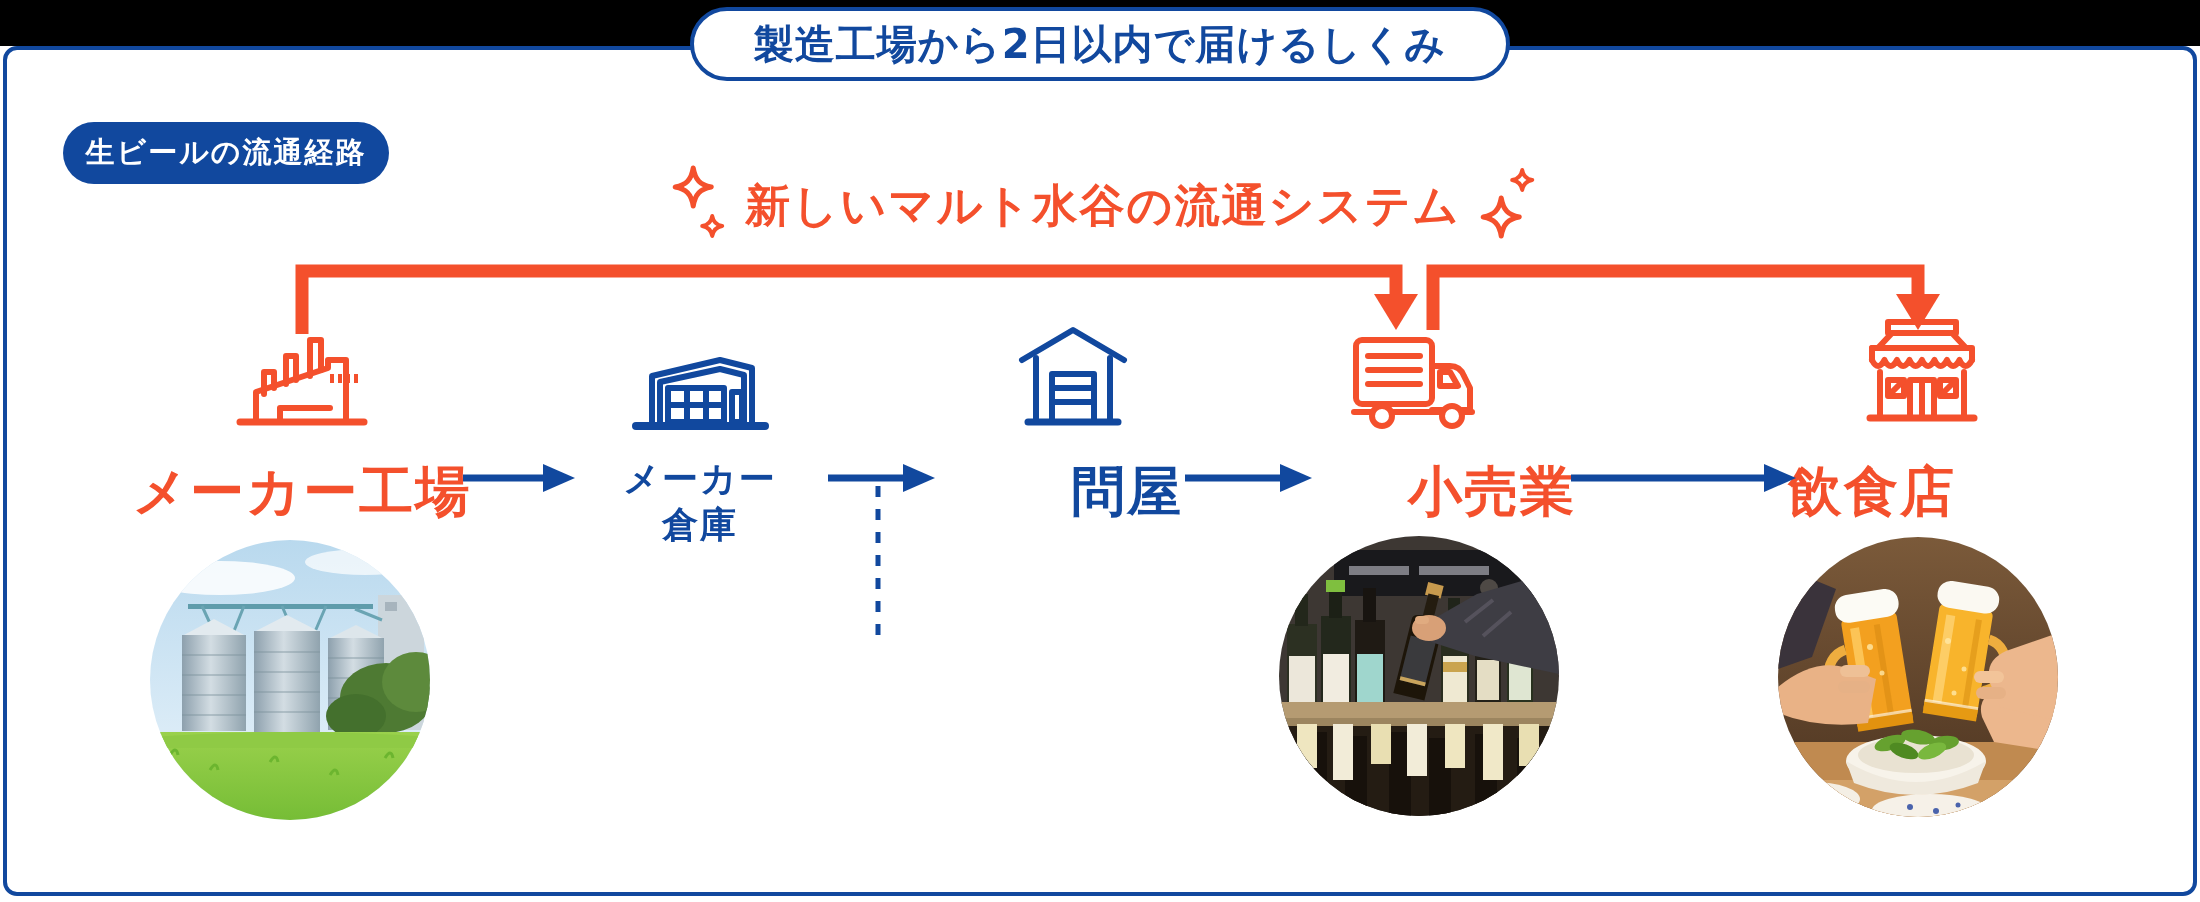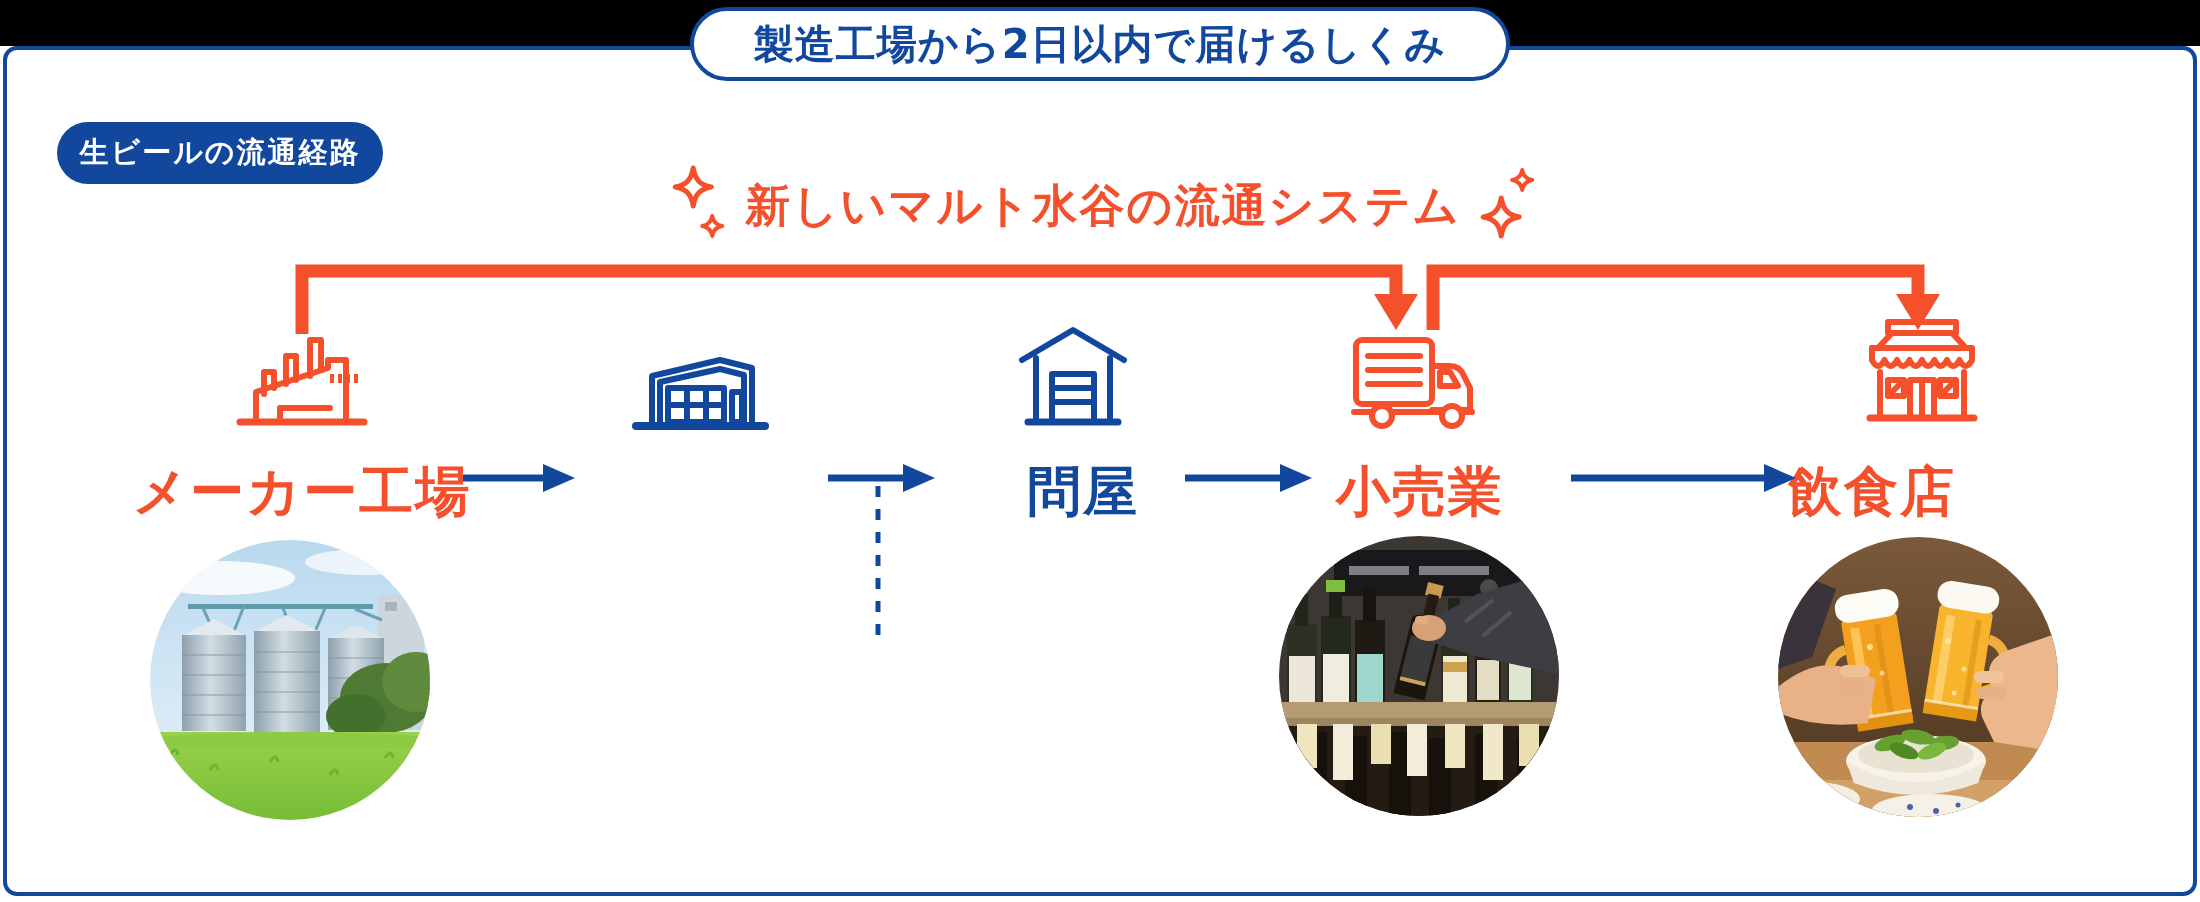--- a/index.html
+++ b/index.html
@@ -5,21 +5,21 @@
   html,body{margin:0;padding:0;background:#fff;}
   .stage{position:relative;width:2200px;height:902px;background:#fff;overflow:hidden;
          font-family:"DejaVu Sans","Liberation Sans",sans-serif;}
   .band{position:absolute;left:0;top:0;width:2200px;height:46px;background:var(--band,#000);}
   .card{position:absolute;left:3px;top:46px;width:2194px;height:850px;box-sizing:border-box;
         background:var(--card_bg,#fff);border:4px solid var(--blue,#11489E);border-radius:14px;}
   .banner{position:absolute;left:690px;top:7px;width:820px;height:74px;box-sizing:border-box;
           background:#fff;border:4px solid var(--blue,#11489E);border-radius:40px;
           display:flex;align-items:center;justify-content:center;z-index:5;}
   .banner span{font-size:40px;font-weight:700;color:var(--blue,#11489E);letter-spacing:1px;white-space:nowrap;}
-  .badge{position:absolute;left:57px;top:122px;width:326px;height:62px;background:var(--blue,#11489E);
+  .badge{position:absolute;left:63px;top:122px;width:326px;height:62px;background:var(--blue,#11489E);
          border-radius:32px;display:flex;align-items:center;justify-content:center;z-index:4;}
   .badge span{color:#fff;font-size:29px;font-weight:700;letter-spacing:2px;white-space:nowrap;}
   .title-row{position:absolute;left:1103px;top:164px;transform:translateX(-50%);
              display:flex;align-items:center;gap:16px;z-index:4;}
   .title-row h1{margin:0;font-size:45px;font-weight:700;color:var(--orange,#F4502C);
                 letter-spacing:2px;white-space:nowrap;}
   .sparkle{flex:0 0 auto;}
   .icon{position:absolute;z-index:3;}
   .node-label{position:absolute;top:456px;transform:translateX(-50%);font-weight:700;
               font-size:54px;white-space:nowrap;text-align:center;z-index:3;letter-spacing:2px;}
@@ -144,22 +144,26 @@
       <path d="M58 100 V64 H82 V100 M70 64 V100"></path>
       <rect x="36" y="64" width="16" height="16"></rect>
       <line x1="38" y1="78" x2="50" y2="66"></line>
       <rect x="88" y="64" width="16" height="16"></rect>
       <line x1="90" y1="78" x2="102" y2="66"></line>
       <line x1="18" y1="102" x2="122" y2="102" stroke-width="7"></line>
     </g>
   </svg>
 
   <div class="node-label orange" style="left:302px">メーカー工場</div>
-  <div class="node-label blue" style="left:1083px">問屋</div>
-  <div class="node-label orange" style="left:1420px">小売業</div>
+  <div class="node-label blue two-line" style="left:700px">
+    <span>メーカー</span><br>
+    <span>倉庫</span>
+  </div>
+  <div class="node-label blue" style="left:1127px">問屋</div>
+  <div class="node-label orange" style="left:1492px">小売業</div>
   <div class="node-label orange" style="left:1872px">飲食店</div>
 
   <svg class="flow-arrow blue" style="left:463px;top:458px" width="112" height="40" viewBox="0 0 112 40">
     <line x1="0" y1="20" x2="84" y2="20" stroke="currentColor" stroke-width="7"></line>
     <polygon points="80,6 112,20 80,34" fill="currentColor"></polygon>
   </svg>
   <svg class="flow-arrow blue" style="left:828px;top:458px" width="107" height="40" viewBox="0 0 107 40">
     <line x1="0" y1="20" x2="79" y2="20" stroke="currentColor" stroke-width="7"></line>
     <polygon points="75,6 107,20 75,34" fill="currentColor"></polygon>
   </svg>

